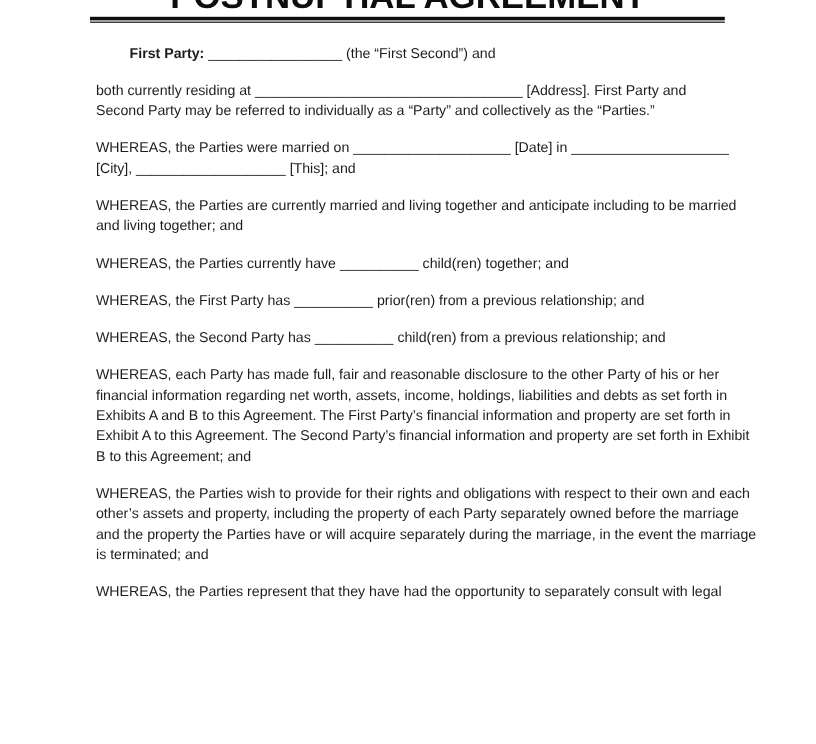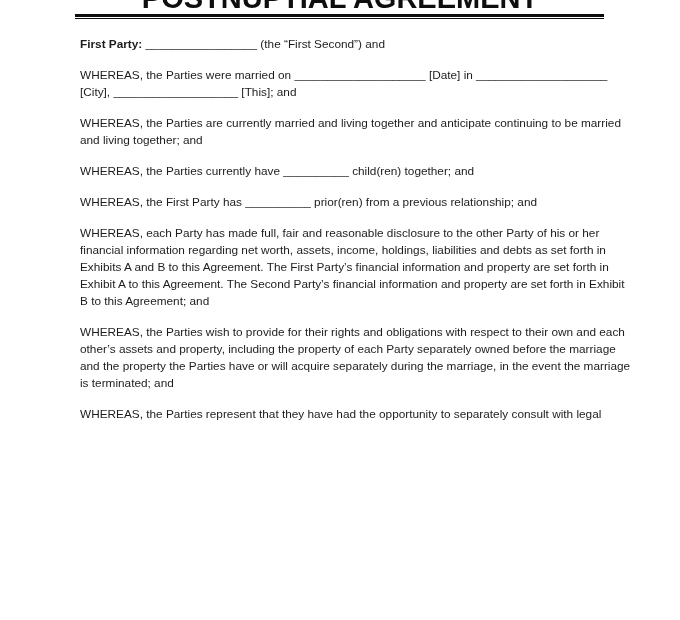--- a/index.html
+++ b/index.html
@@ -44,46 +44,49 @@
     left: 80px;
     width: 552px;
     color: var(--text);
     font-size: 11.8px;
     line-height: 17px;
   }
   .doc-body p {
     margin: 0 0 14px 0;
     white-space: pre-wrap;
   }
-  .doc-body p b { font-weight: 700; }
+  .doc-body p b { font-weight: 700; margin-left: 28px; }
 </style>
 </head>
 <body>
 
 <div class="page">
   <h1 class="doc-title">POSTNUPTIAL AGREEMENT</h1>
 
   <div class="title-rule"></div>
 
   <div class="doc-body">
 
     <p><b>First Party:</b><span> _________________ (the “First Second”) and</span></p>
 
 
+    <p>both currently residing at __________________________________ [Address]. First Party and
+Second Party may be referred to individually as a “Party” and collectively as the “Parties.”</p>
 
     <p>WHEREAS, the Parties were married on ____________________ [Date] in ____________________
 [City], ___________________ [This]; and</p>
 
-    <p>WHEREAS, the Parties are currently married and living together and anticipate continuing to be married
+    <p>WHEREAS, the Parties are currently married and living together and anticipate including to be married
 and living together; and</p>
 
     <p>WHEREAS, the Parties currently have __________ child(ren) together; and</p>
 
     <p>WHEREAS, the First Party has __________ prior(ren) from a previous relationship; and</p>
 
+    <p>WHEREAS, the Second Party has __________ child(ren) from a previous relationship; and</p>
 
     <p>WHEREAS, each Party has made full, fair and reasonable disclosure to the other Party of his or her
 financial information regarding net worth, assets, income, holdings, liabilities and debts as set forth in
 Exhibits A and B to this Agreement. The First Party’s financial information and property are set forth in
 Exhibit A to this Agreement. The Second Party’s financial information and property are set forth in Exhibit
 B to this Agreement; and</p>
 
     <p>WHEREAS, the Parties wish to provide for their rights and obligations with respect to their own and each
 other’s assets and property, including the property of each Party separately owned before the marriage
 and the property the Parties have or will acquire separately during the marriage, in the event the marriage

